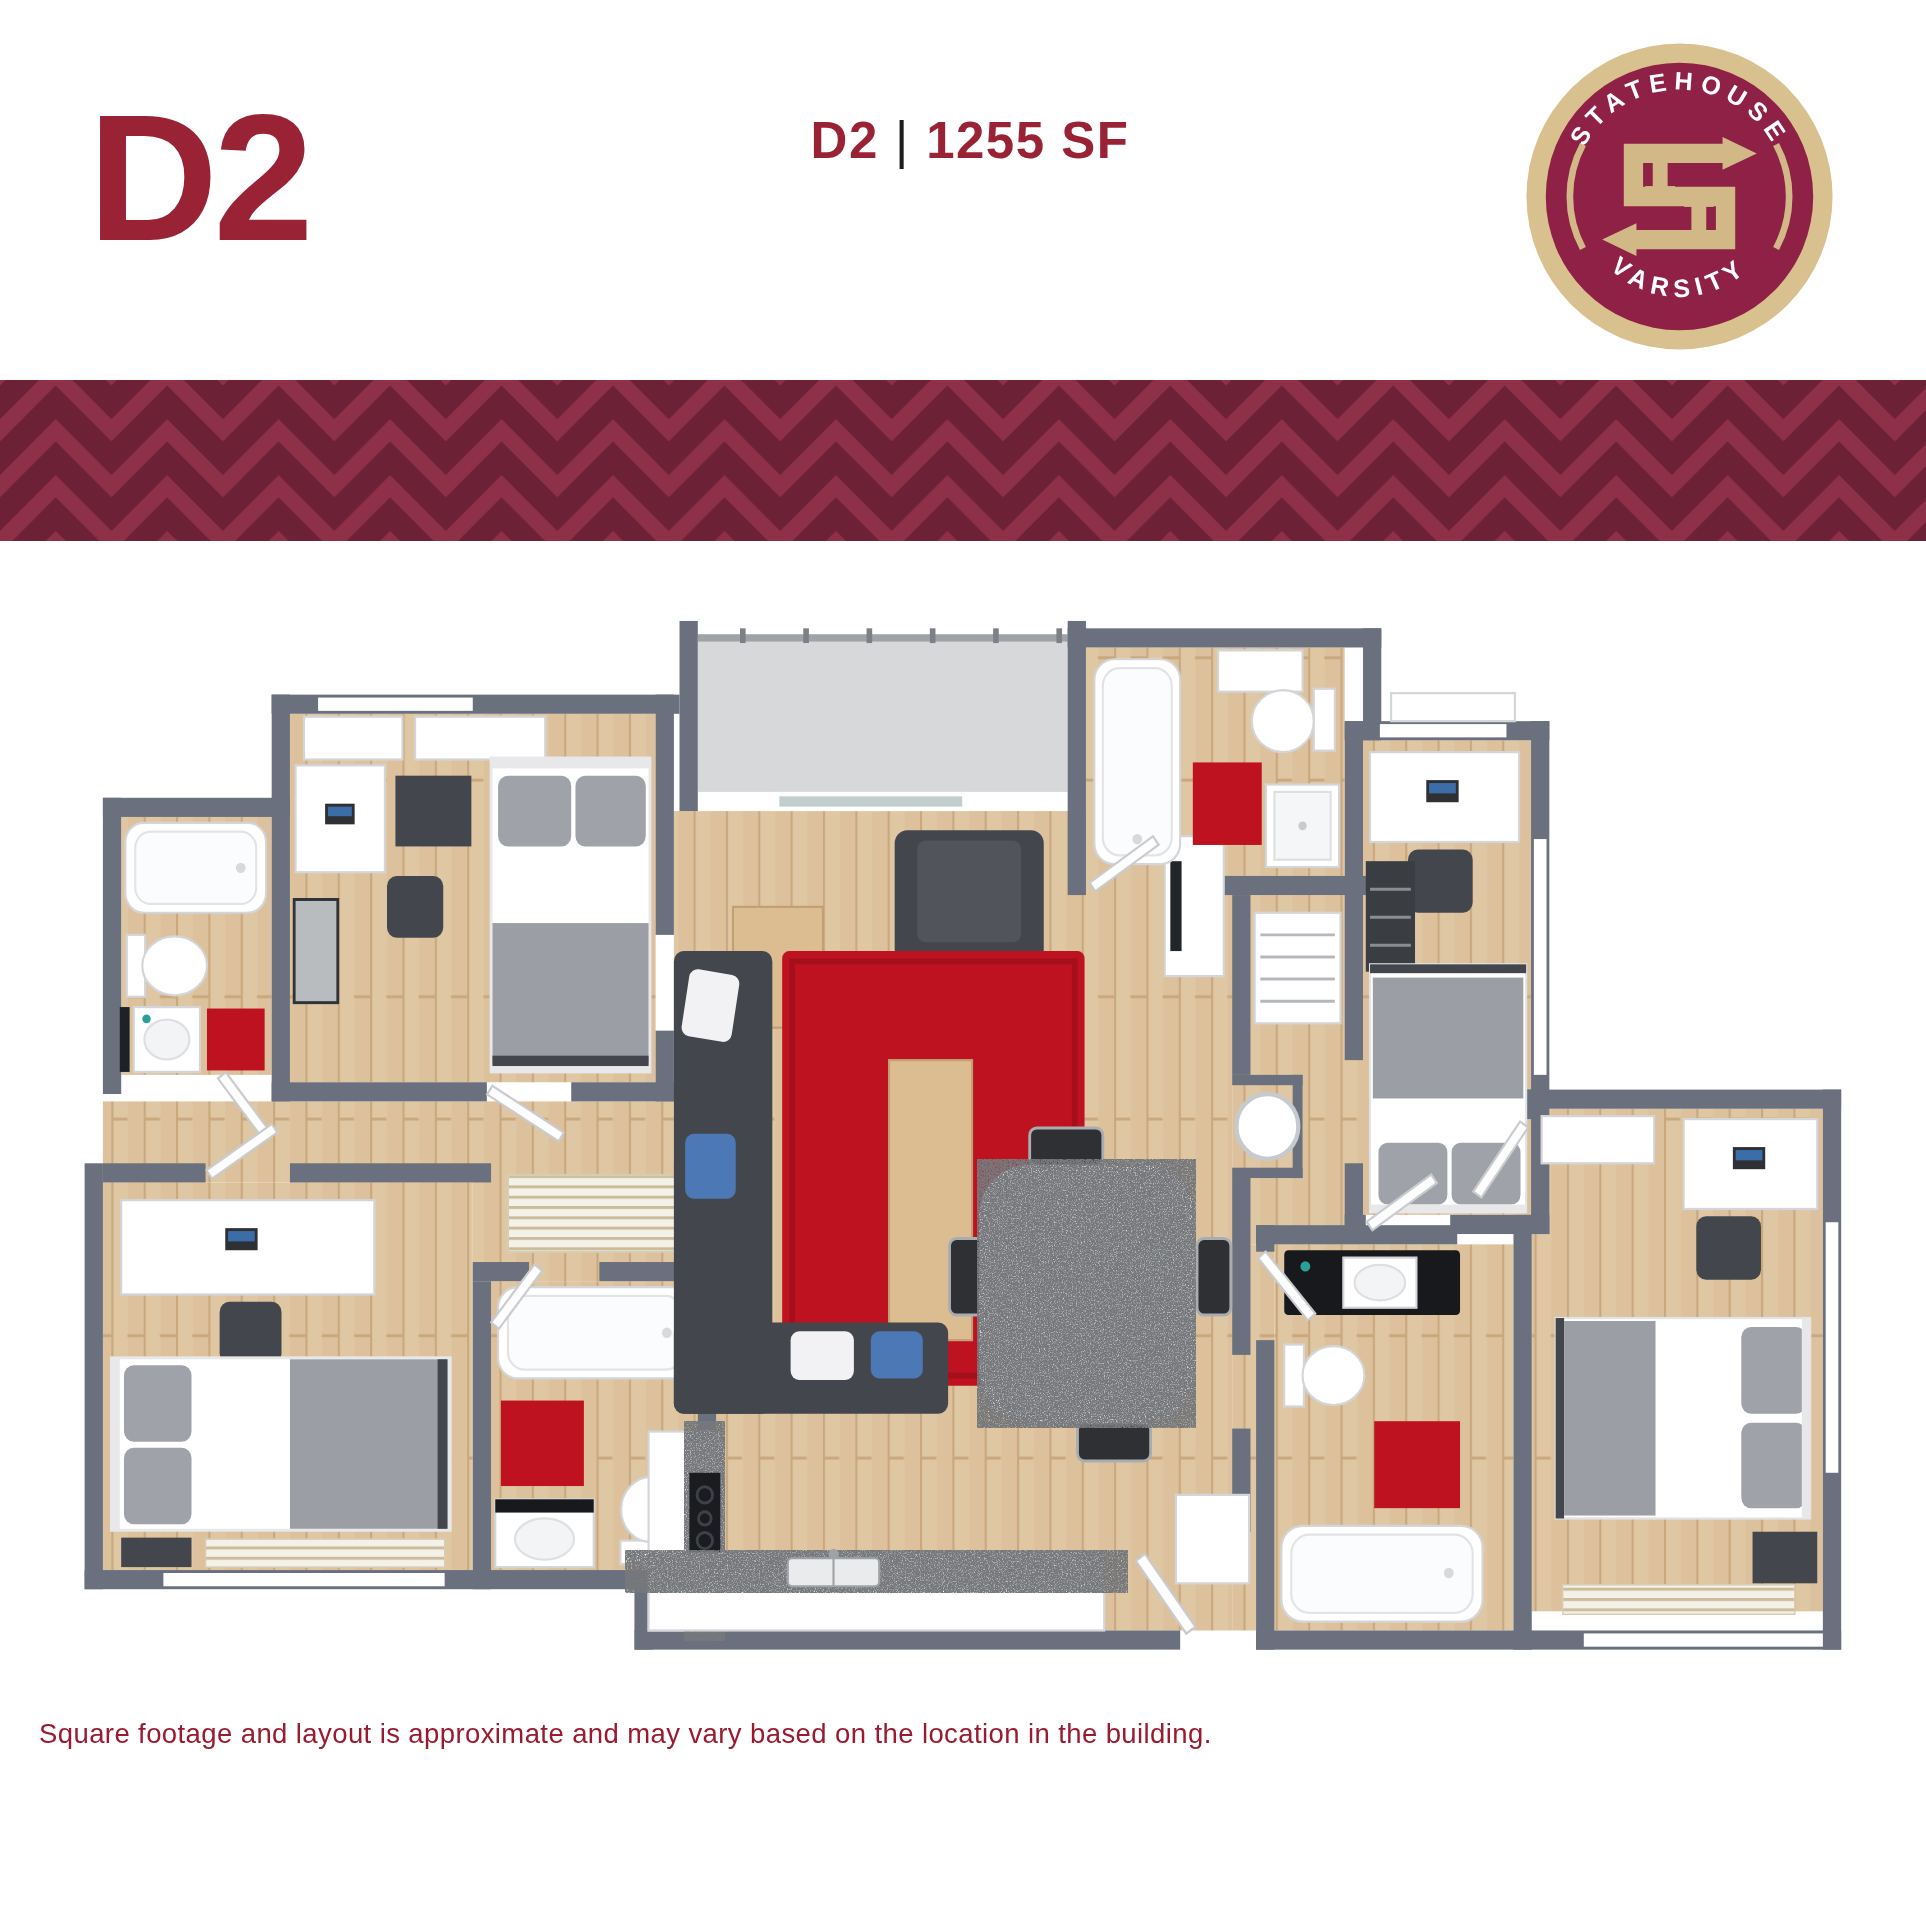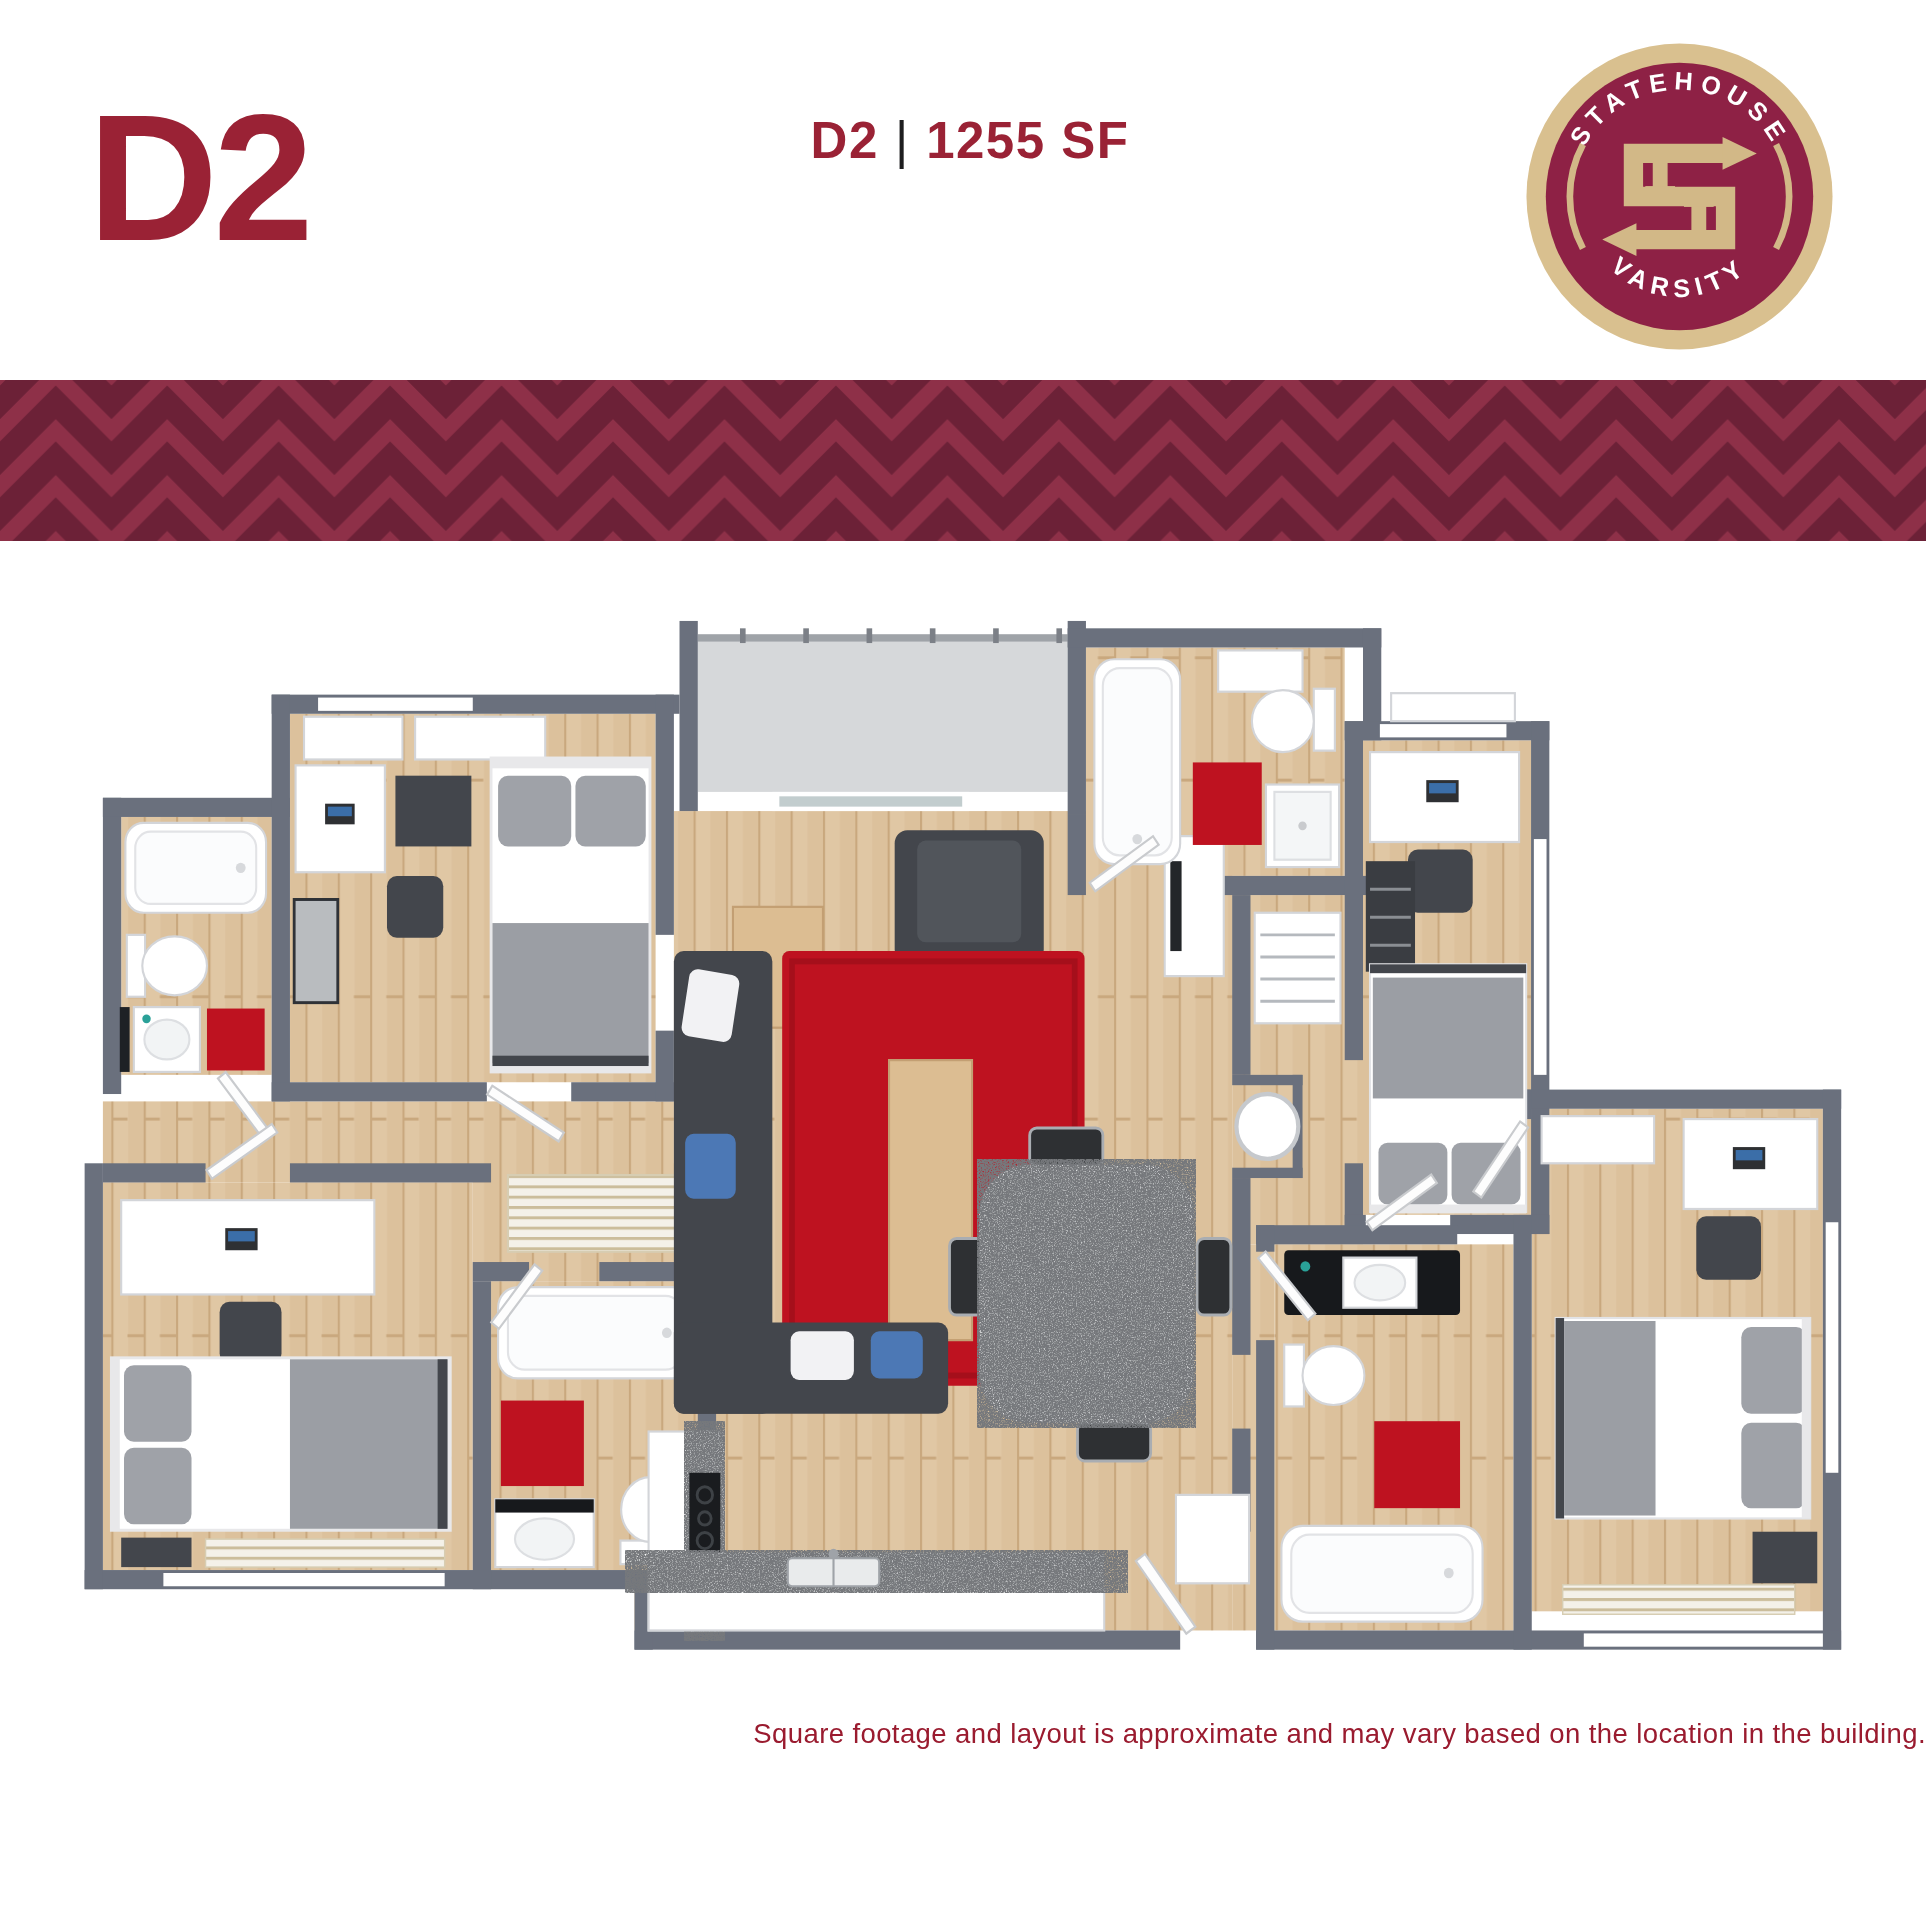--- a/index.html
+++ b/index.html
@@ -18,21 +18,21 @@
   .header-line1{font-size:51px;font-weight:700;letter-spacing:1.5px;}
   .header-line1 .maroon{color:#9A2235;}
   .header-line1 .pipe{color:#1d1d1f;font-weight:400;padding:0 16.3px;}
   .header-line2{
     margin-top:18px;font-size:46px;font-weight:700;color:#1d1d1f;letter-spacing:0.7px;
   }
   .logo-svg{position:absolute;left:1522px;top:39px;}
   .banner{position:absolute;left:0;top:380px;}
   .floorplan{position:absolute;left:79px;top:618px;}
   .disclaimer{
-    position:absolute;left:0;right:0;top:1718px;text-align:right;
+    position:absolute;left:0;right:0;top:1718px;text-align:left;
     font-size:27.5px;color:#9A1B2F;letter-spacing:0.4px;margin-left:39px;
   }
   
   .wall{fill:#6A707D;}
   .fixture{fill:#ffffff;stroke:#D3D5D9;stroke-width:3;}
   .dark{fill:#43464C;}
   .darker{fill:#2E3033;}
   .graybed{fill:#9B9EA4;}
   .pillow{fill:#9FA2A8;}
   .rug{fill:#BE1220;}

